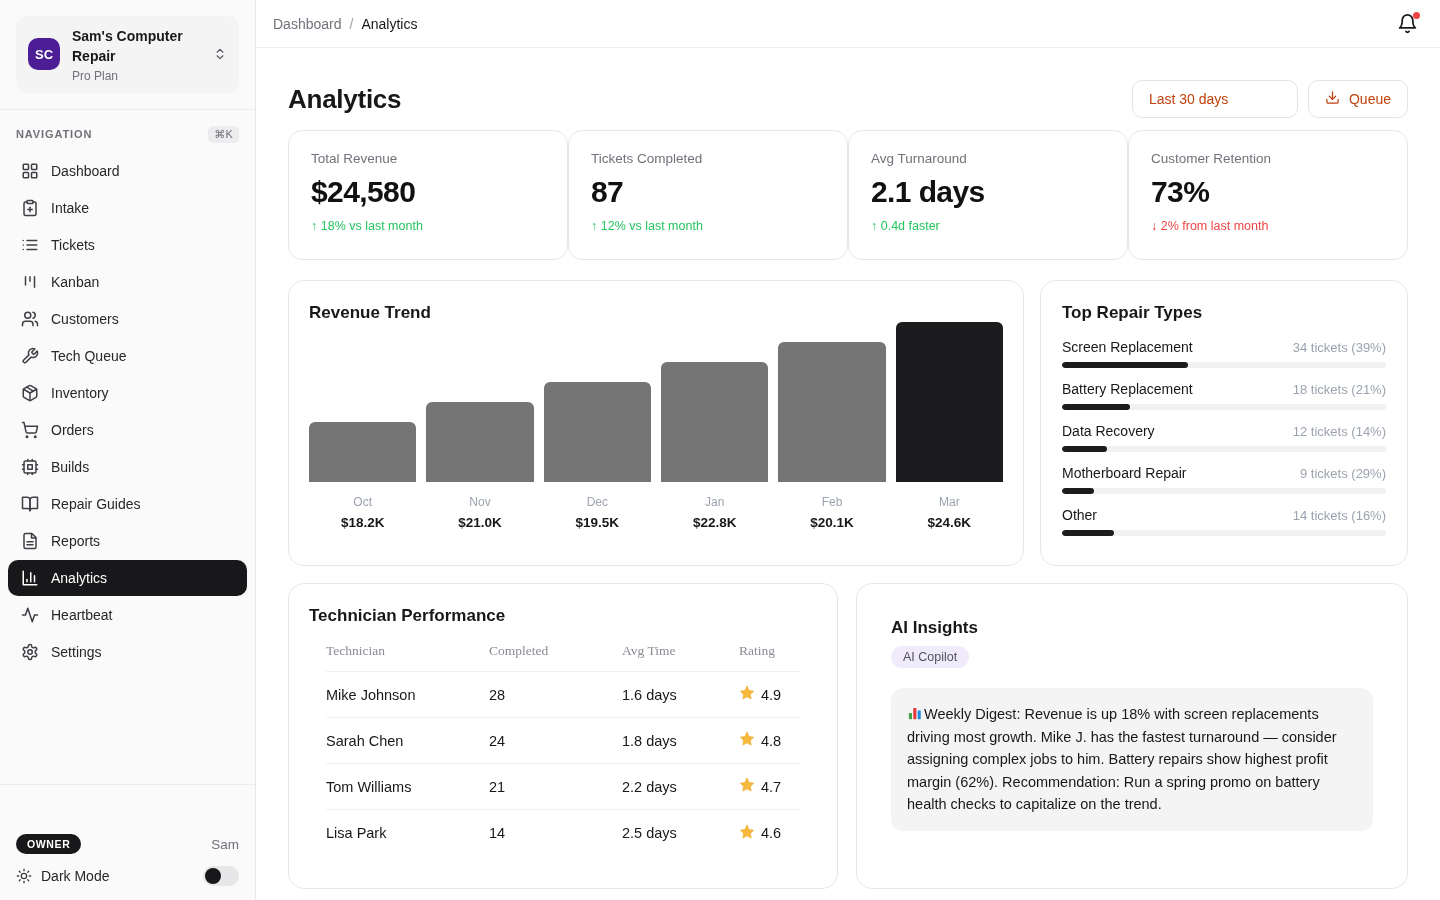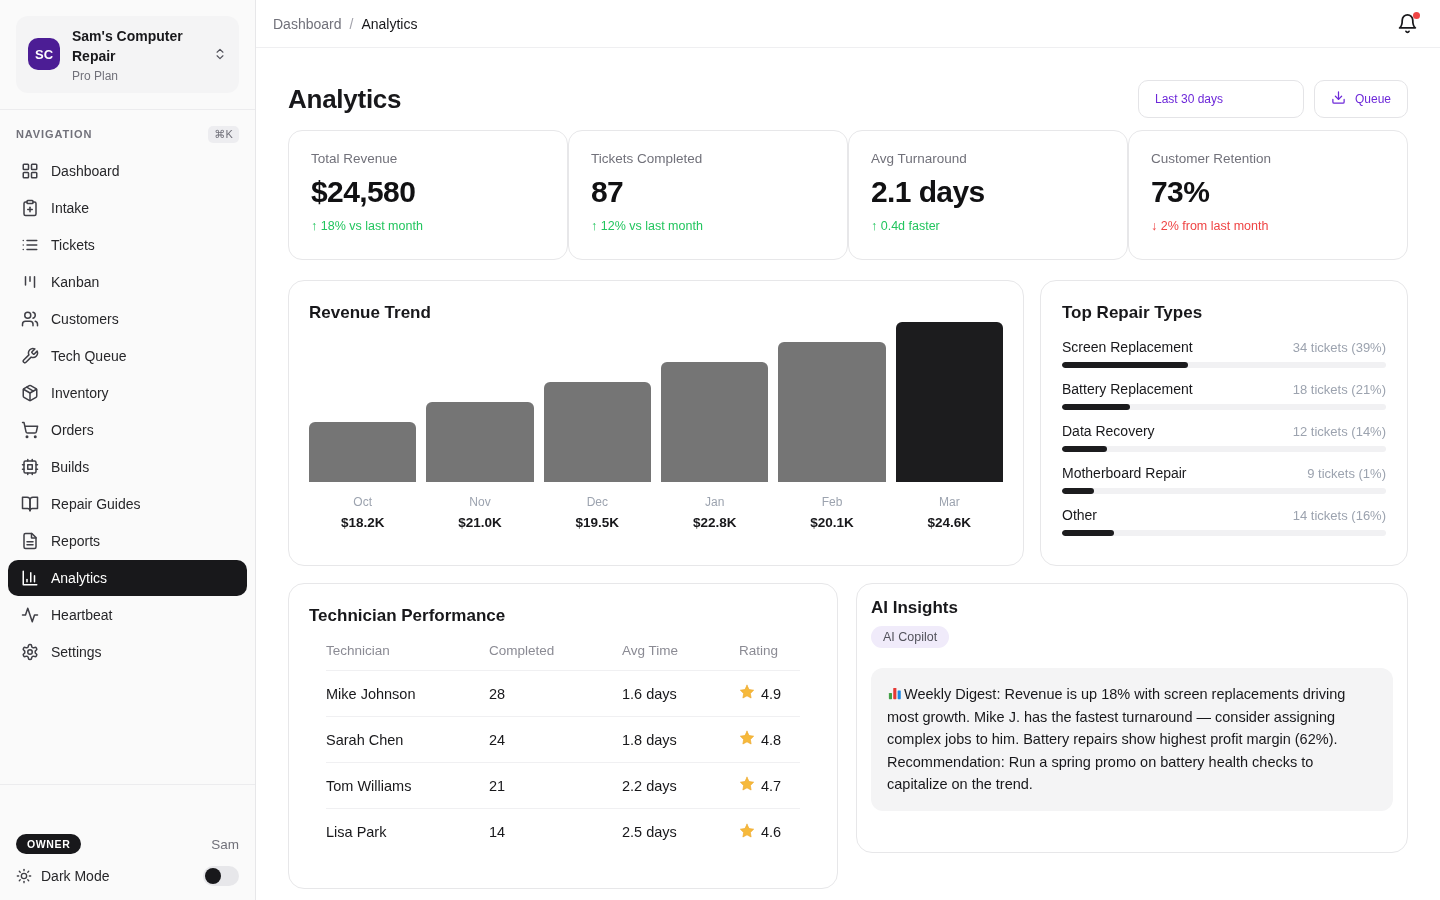--- a/index.html
+++ b/index.html
@@ -59,21 +59,21 @@
   .crumb-current { color:#18181b; font-weight:500; }
   .bell-wrap { margin-left:auto; position:relative; color:#18181b; cursor:pointer; }
   .bell-wrap svg { width:21px; height:21px; display:block; }
   .bell-dot { position:absolute; top:-1px; right:-2px; width:7px; height:7px; border-radius:50%; background:#ef4444; }
 
   .content { padding:32px 32px 0; }
   .title-row { display:flex; align-items:center; justify-content:space-between; margin-bottom:12px; }
   h1 { margin:0; font-size:26px; font-weight:700; letter-spacing:-0.01em; color:#18181b; }
   .controls { display:flex; gap:10px; }
   .select, .btn { height:38px; border:1px solid #e4e4e7; border-radius:10px; background:#fff;
-    font-size:12px; color:#6d28d9; display:flex; align-items:center; padding:0 16px; gap:9px; cursor:pointer; }
+    font-size:14px; color:#c2410c; display:flex; align-items:center; padding:0 16px; gap:9px; cursor:pointer; }
   .select { width:166px; }
   .btn svg { width:15px; height:15px; }
 
   .stats { display:grid; grid-template-columns:repeat(4,1fr); margin-bottom:20px; }
   .stat-card { height:130px; border:1px solid #e7e7e9; border-radius:14px; background:#fff; padding:20px 22px; }
   .stat-label { font-size:13.5px; color:#71717a; margin-bottom:9px; }
   .stat-value { font-size:30px; font-weight:800; letter-spacing:-0.02em; color:#111113; margin-bottom:10px; }
   .stat-delta { font-size:12.5px; }
   .delta-green { color:#22c55e; }
   .delta-red  { color:#ef4444; }
@@ -97,28 +97,28 @@
   .repair-row { display:flex; justify-content:space-between; align-items:baseline; margin-bottom:7px; }
   .repair-label { font-size:14px; color:#18181b; }
   .repair-value { font-size:13px; color:#9ca3af; }
   .repair-track { height:6px; border-radius:999px; background:#f1f1f3; overflow:hidden; }
   .repair-fill { height:100%; border-radius:999px; background:#1c1c1e; }
 
   .bottom { display:grid; grid-template-columns:550px 552px; gap:18px; }
   .tech-panel { height:306px; padding:22px 20px; overflow:hidden; }
   .table { margin-top:18px; padding:0 17px; }
   .thead { display:grid; grid-template-columns:163px 133px 117px 1fr;
-    font-size:13.5px; color:#8b8b94; padding-bottom:12px; border-bottom:1px solid #f0f0f2; }
+    font-size:13.5px; color:#8b8b94; padding-bottom:12px; border-bottom:1px solid #f0f0f2;font-family:Liberation Serif, serif; }
   .trow { display:grid; grid-template-columns:163px 133px 117px 1fr; align-items:center;
     height:46px; border-bottom:1px solid #f0f0f2; font-size:14.5px; color:#18181b; }
   .trow:last-child { border-bottom:none; }
   .rating-cell { display:flex; align-items:center; gap:6px; }
   .rating-cell svg { width:16px; height:16px; }
 
-  .ai-panel { height:270px; padding:14px; overflow:hidden; }
+  .ai-panel { height:306px; padding:34px; overflow:hidden; }
   .ai-badge { display:inline-block; margin-top:9px; background:#f0ebfa; color:#52525b;
     font-size:12.5px; padding:4px 12px; border-radius:999px; }
   .digest { margin-top:20px; background:#f4f4f5; border-radius:12px; padding:15px 16px;
     font-size:14.5px; line-height:22.5px; color:#18181b; }
   .digest b { font-weight:400; }
   .digest .icon { display:inline-block; }
   .digest .icon svg { width:15px; height:15px; vertical-align:-2px; margin-right:2px; }
 </style>
 </head>
 <body>
@@ -454,21 +454,21 @@
                   <span class="repair-label">Data Recovery</span>
                   <span class="repair-value">12 tickets (14%)</span>
                 </div>
                 <div class="repair-track">
                   <div class="repair-fill" style="width: 14%;"></div>
                 </div>
               </div>
               <div class="repair-item">
                 <div class="repair-row">
                   <span class="repair-label">Motherboard Repair</span>
-                  <span class="repair-value">9 tickets (1%)</span>
+                  <span class="repair-value">9 tickets (29%)</span>
                 </div>
                 <div class="repair-track">
                   <div class="repair-fill" style="width: 10%;"></div>
                 </div>
               </div>
               <div class="repair-item">
                 <div class="repair-row">
                   <span class="repair-label">Other</span>
                   <span class="repair-value">14 tickets (16%)</span>
                 </div>

